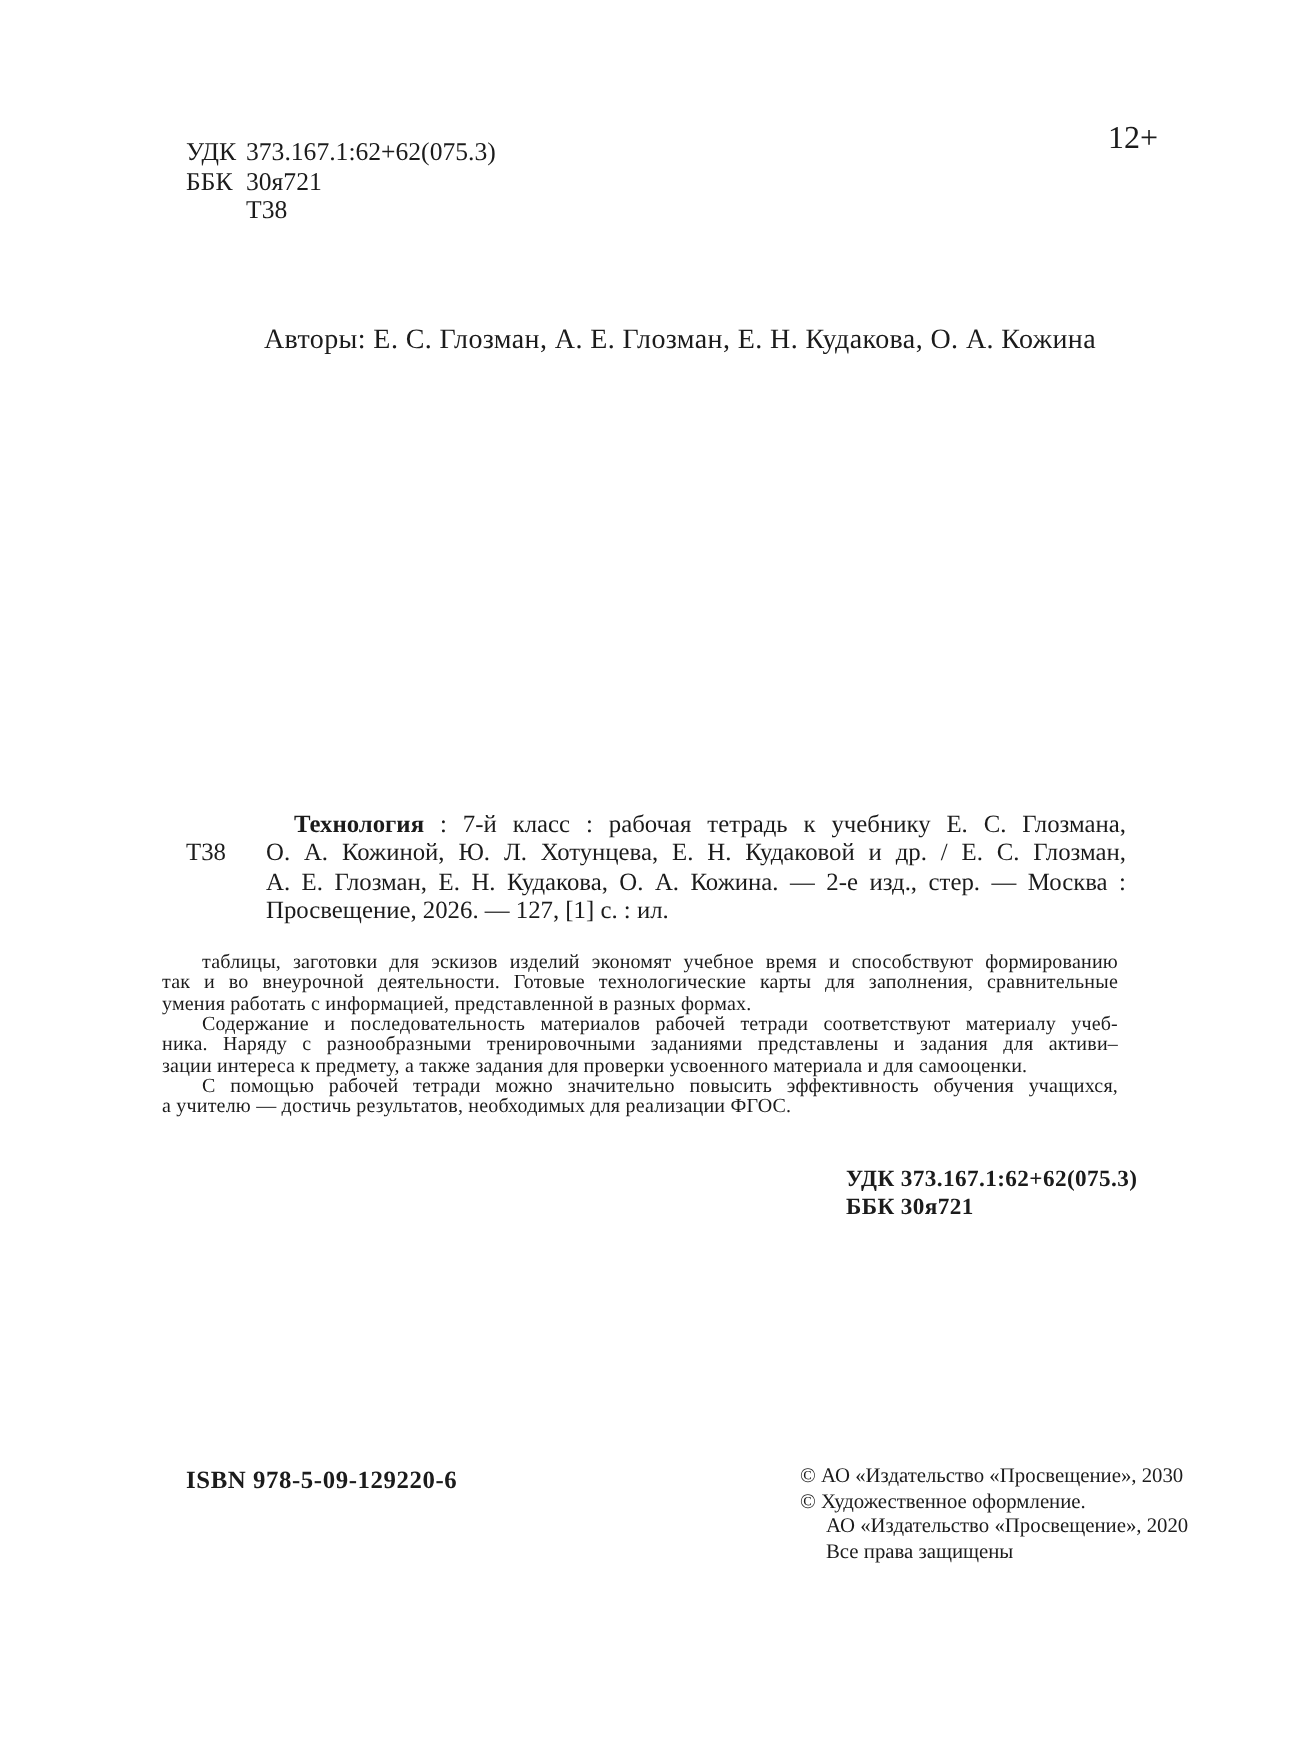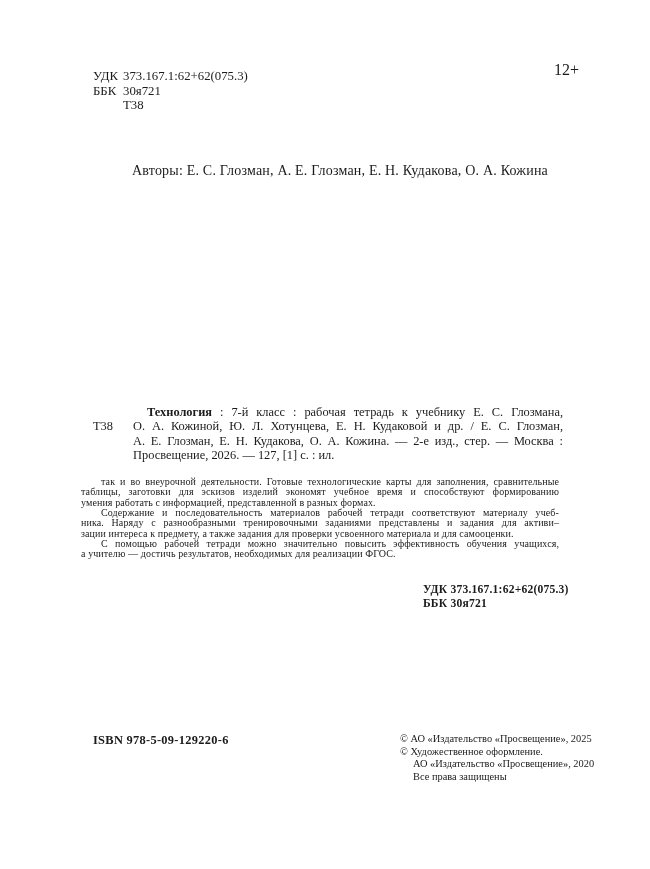--- a/index.html
+++ b/index.html
@@ -74,22 +74,22 @@
     <div>
         <div class="jl">О. А. Кожиной, Ю. Л. Хотунцева, Е. Н. Кудаковой и др. / Е. С. Глозман,</div>
         <div class="jl">А. Е. Глозман, Е. Н. Кудакова, О. А. Кожина. — 2-е изд., стер. — Москва :</div>
         <div>Просвещение, 2026. — 127, [1] с. : ил.</div>
       </div>
   </div>
 </div>
 
 <div class="abs annotation">
   <div class="para">
+      <div class="jl">таблицы, заготовки для эскизов изделий экономят учебное время и способствуют формированию</div>
       <div class="jl">так и во внеурочной деятельности. Готовые технологические карты для заполнения, сравнительные</div>
-      <div class="jl">таблицы, заготовки для эскизов изделий экономят учебное время и способствуют формированию</div>
       <div>умения работать с информацией, представленной в разных формах.</div>
     </div>
   <div class="para">
       <div class="jl">Содержание и последовательность материалов рабочей тетради соответствуют материалу учеб-</div>
       <div class="jl">ника. Наряду с разнообразными тренировочными заданиями представлены и задания для активи–</div>
       <div>зации интереса к предмету, а также задания для проверки усвоенного материала и для самооценки.</div>
     </div>
   <div class="para">
       <div class="jl">С помощью рабочей тетради можно значительно повысить эффективность обучения учащихся,</div>
       <div>а учителю — достичь результатов, необходимых для реализации ФГОС.</div>
@@ -97,17 +97,17 @@
 </div>
 
 <div class="abs codes-bottom">
   <div>УДК 373.167.1:62+62(075.3)</div>
   <div>ББК 30я721</div>
 </div>
 
 <div class="abs isbn-bottom">ISBN 978-5-09-129220-6</div>
 
 <div class="abs copyright">
-    <div>© АО «Издательство «Просвещение», 2025</div>
+    <div>© АО «Издательство «Просвещение», 2030</div>
     <div>© Художественное оформление.</div>
     <div>АО «Издательство «Просвещение», 2020</div>
     <div>Все права защищены</div>
   </div>
 
 </body></html>

